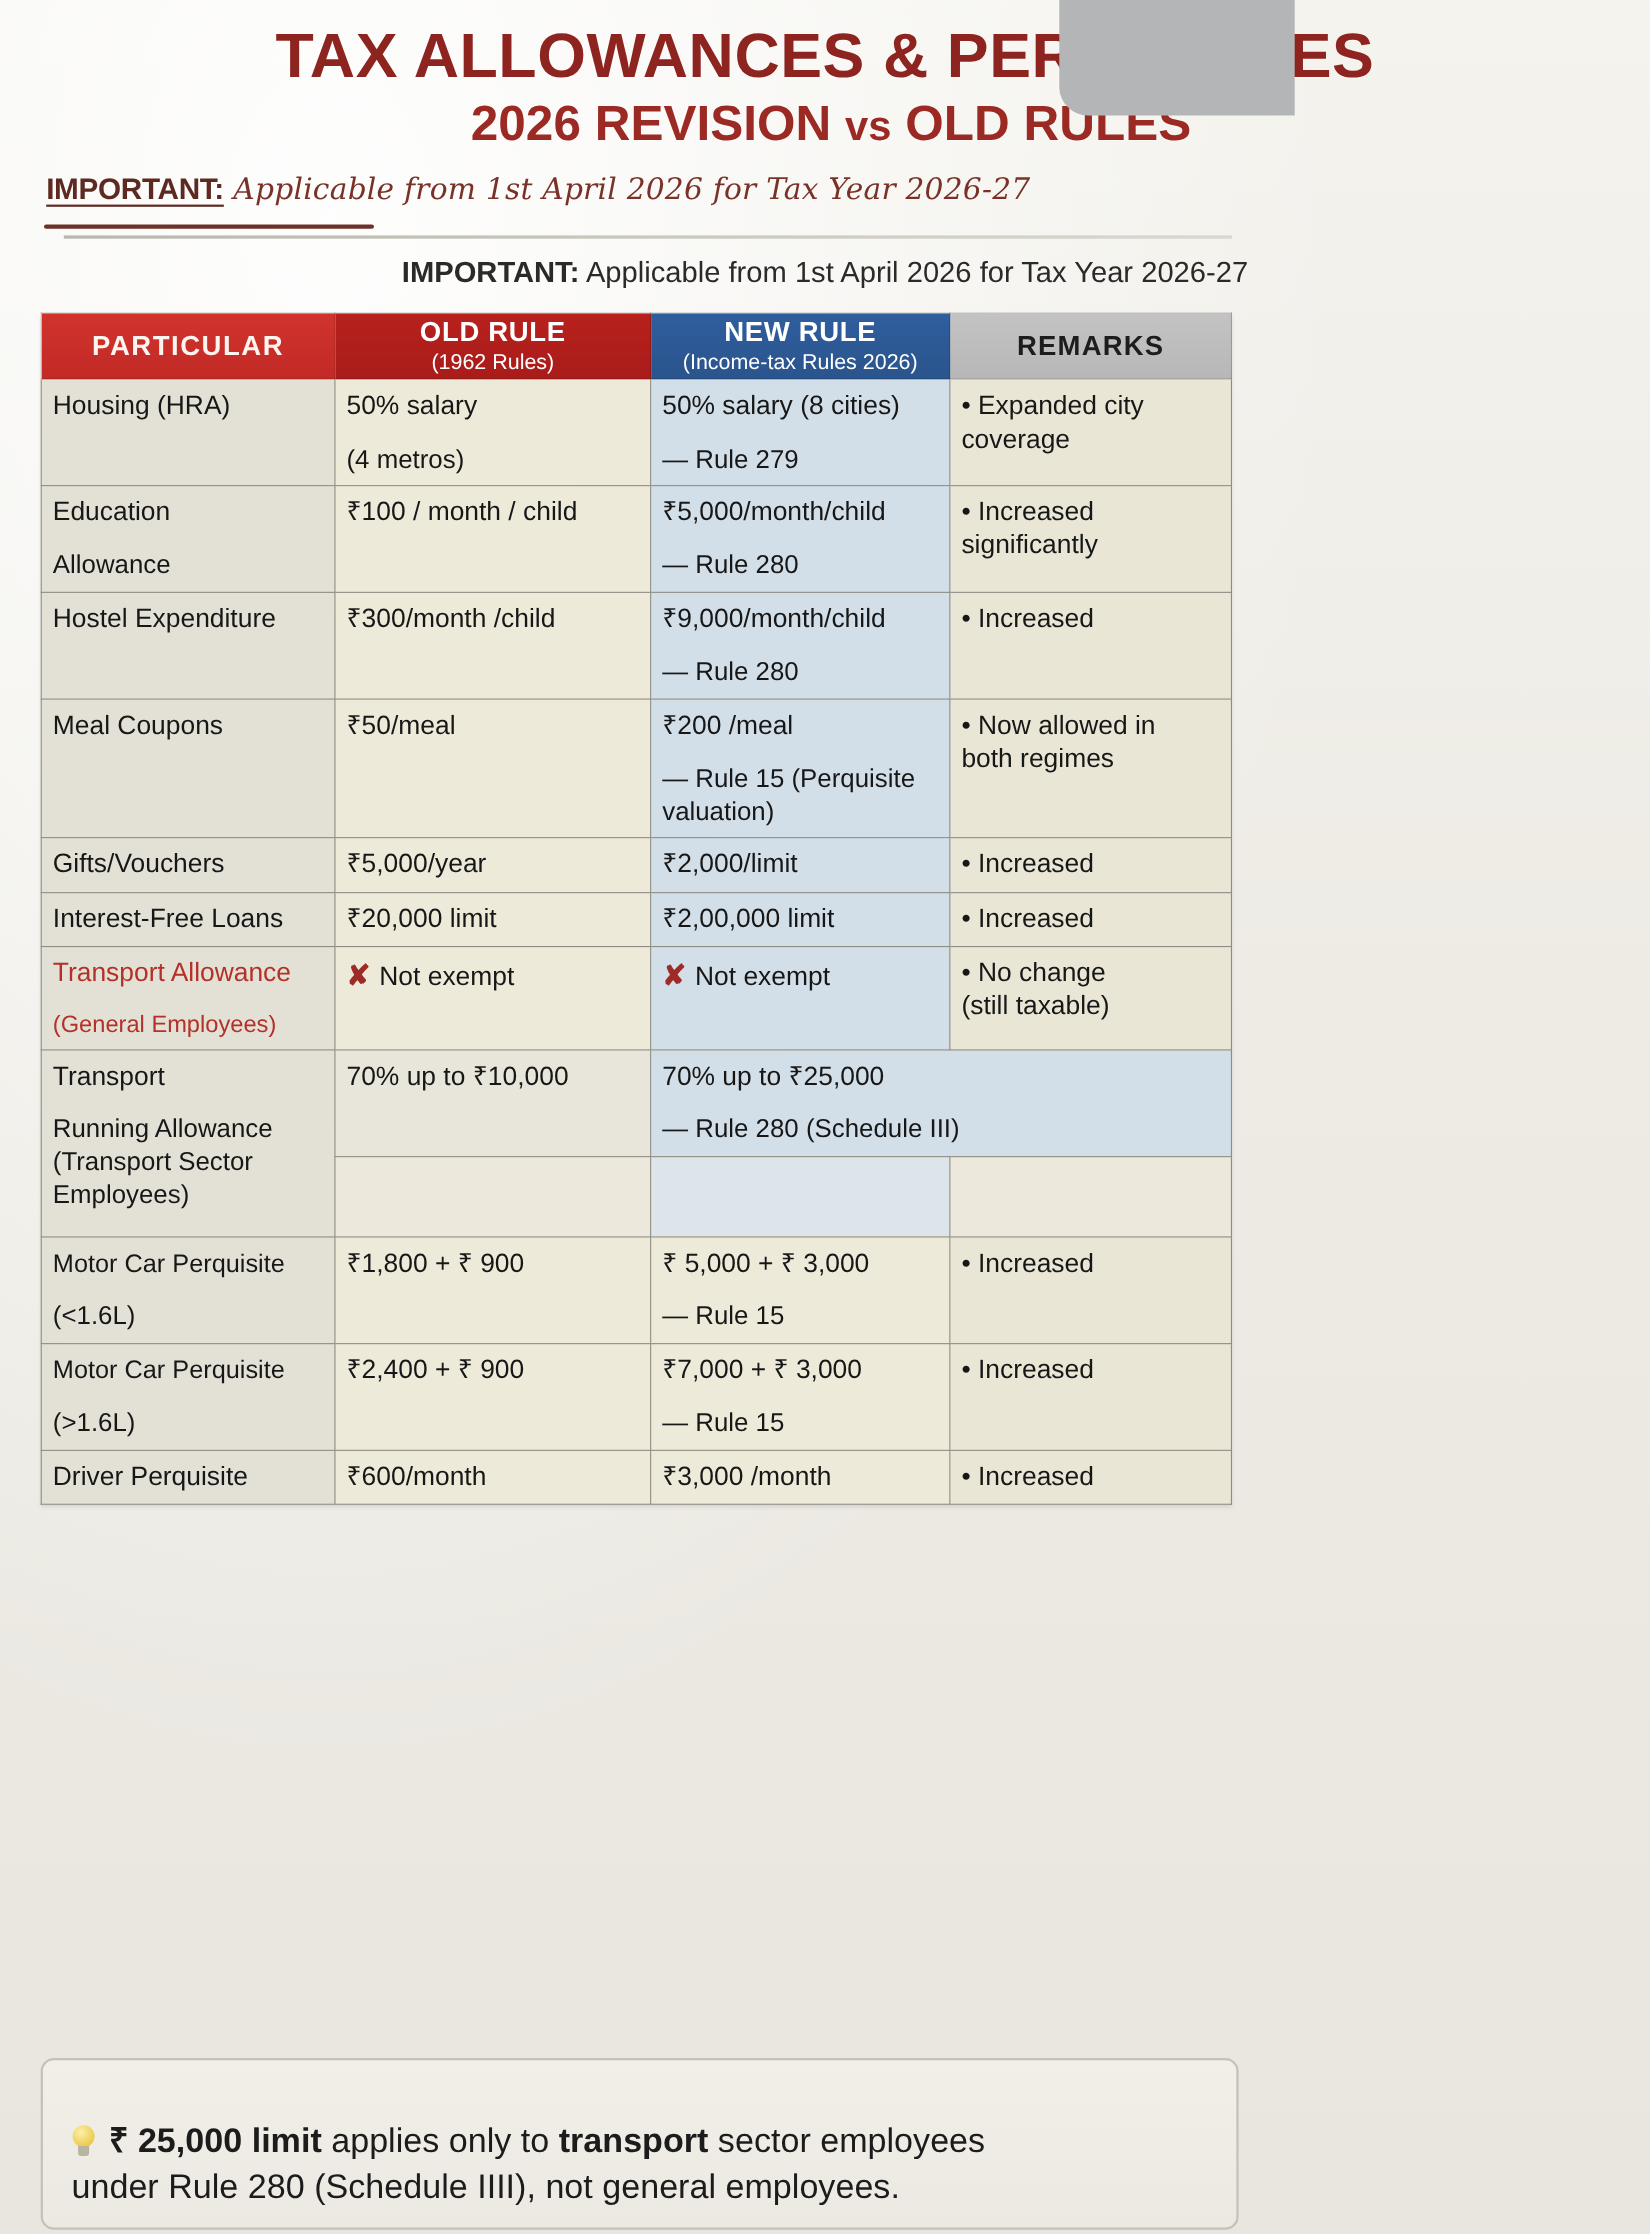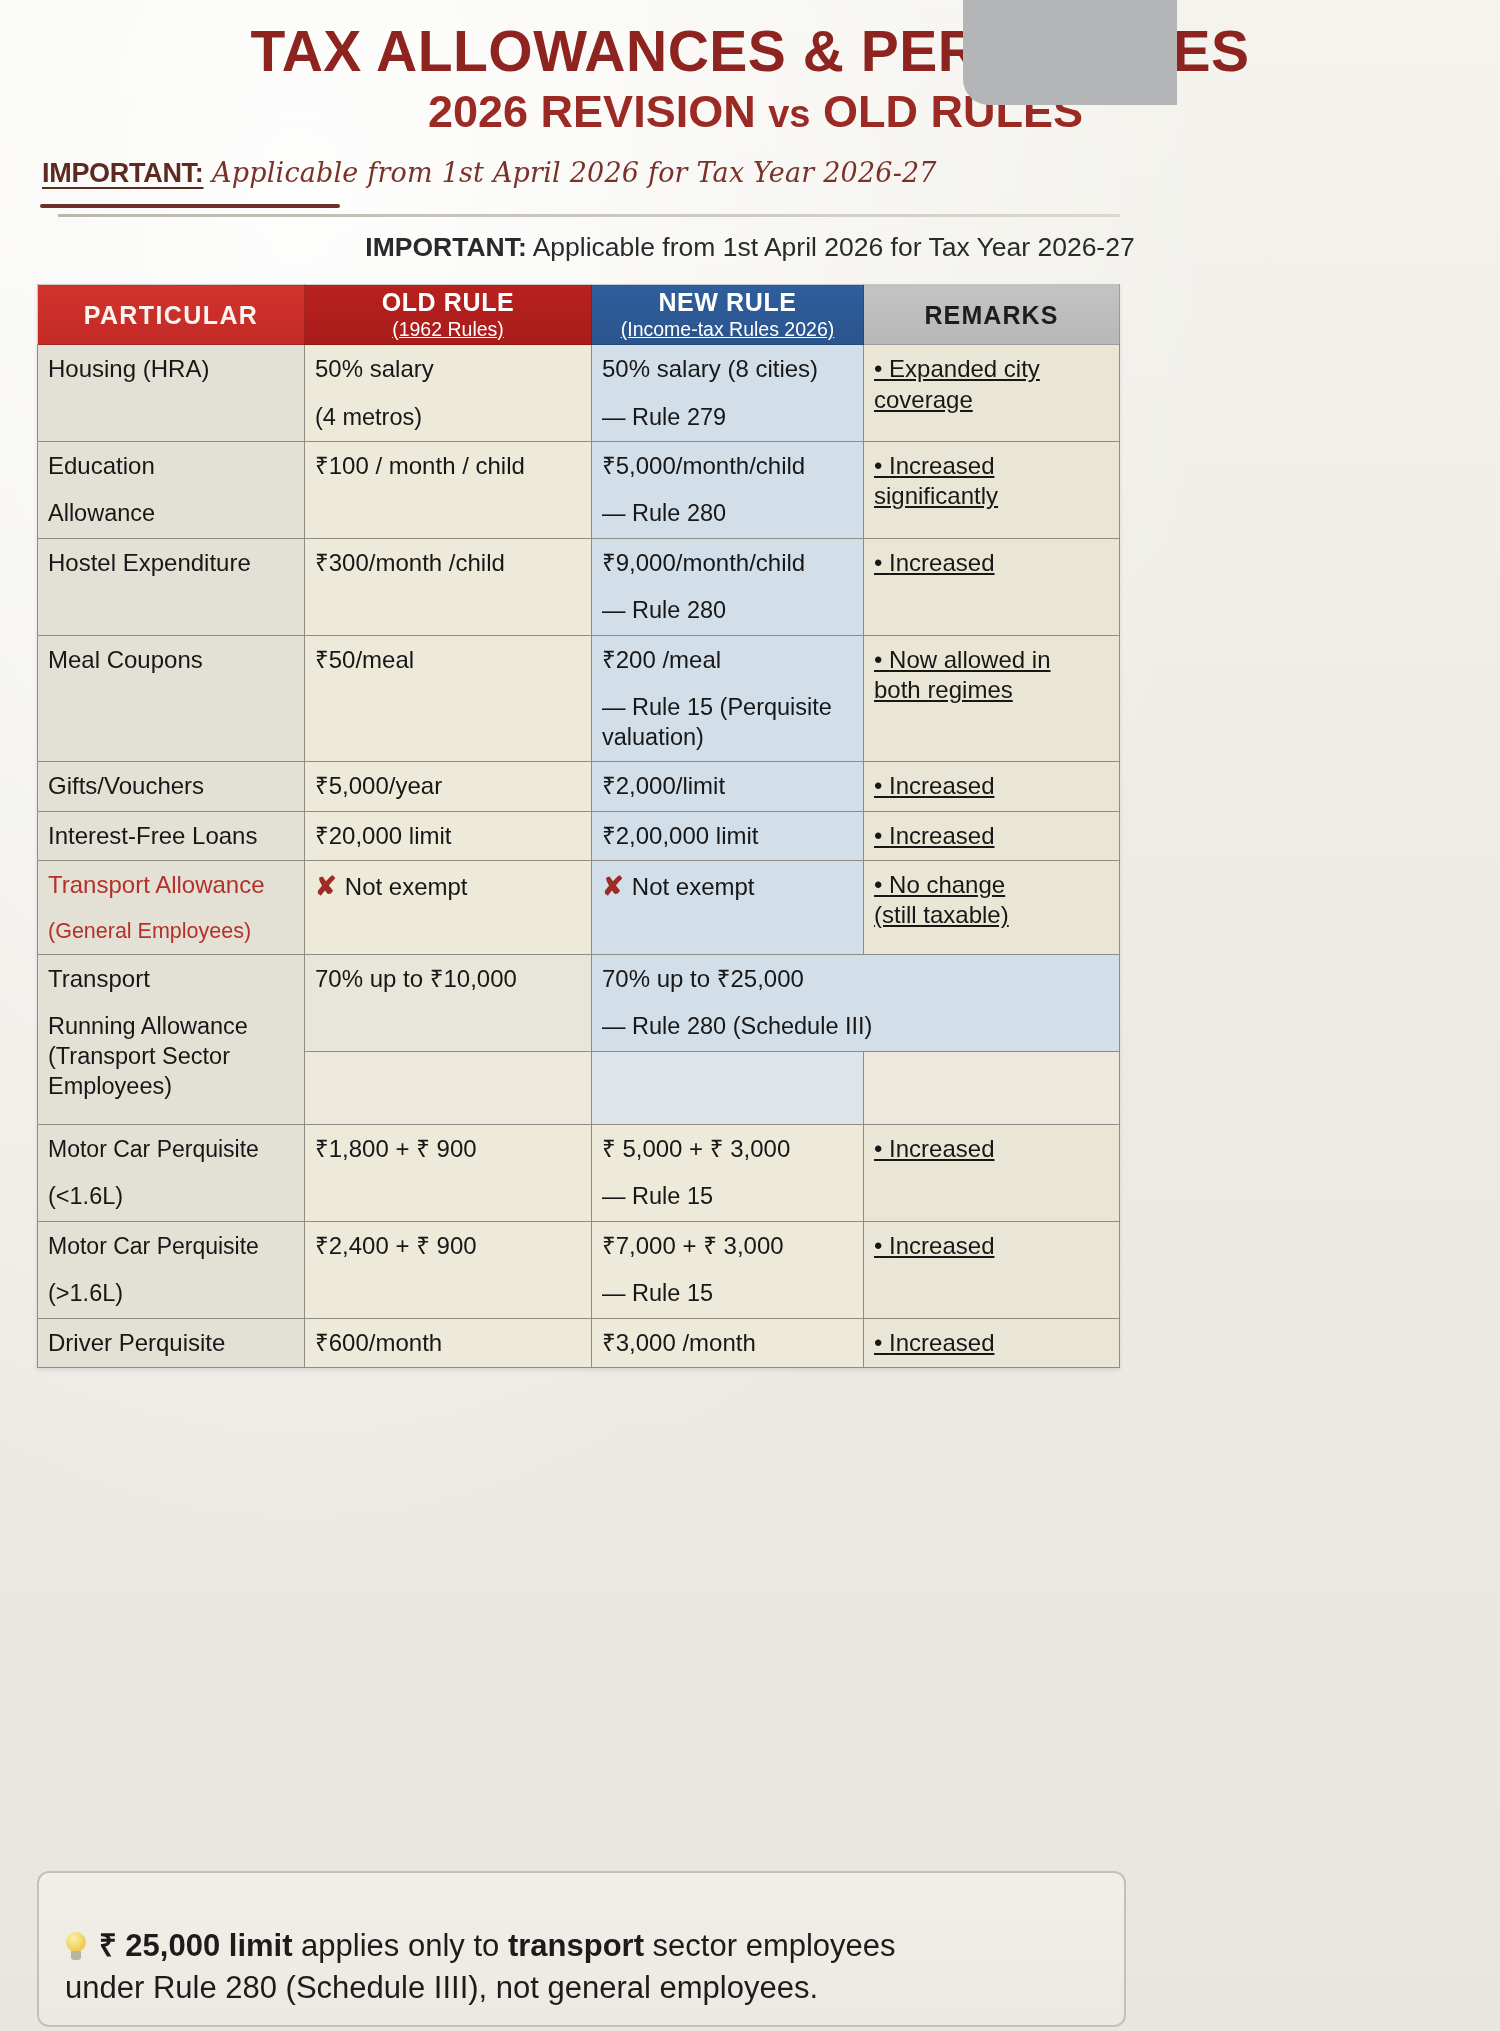--- a/index.html
+++ b/index.html
@@ -163,21 +163,20 @@
     letter-spacing: 0.6px;
     display: block;
     line-height: 1.12;
   }
   .th-sub {
     font-size: 19.5px;
     font-weight: normal;
     display: block;
     line-height: 1.25;
     margin-top: 1px;
-    text-decoration: underline;
   }
   .th-particular .th-main { letter-spacing: 1.4px; }
   .th-remarks .th-main { letter-spacing: 1.1px; }
 
   .table td {
     border: 1px solid #8f8c84;
     padding: 9px 10px;
     font-size: 24px;
     line-height: 1.26;
     color: #171717;
@@ -188,21 +187,20 @@
     font-size: 24px;
   }
   td.col-old {
     background: #eeead9;
   }
   td.col-new {
     background: #d3dfe8;
   }
   td.col-remarks {
     background: #eae6d6;
-    text-decoration: underline;
   }
   td.blank-old { background: #ece9dc; }
   td.blank-new { background: #dde4ea; }
   td.plain-old { background: #e8e6da; }
   .rule-ref {
     display: block;
     font-size: 23.5px;
     margin-top: 18px;
   }
   .red-text { color: #b43129; }

